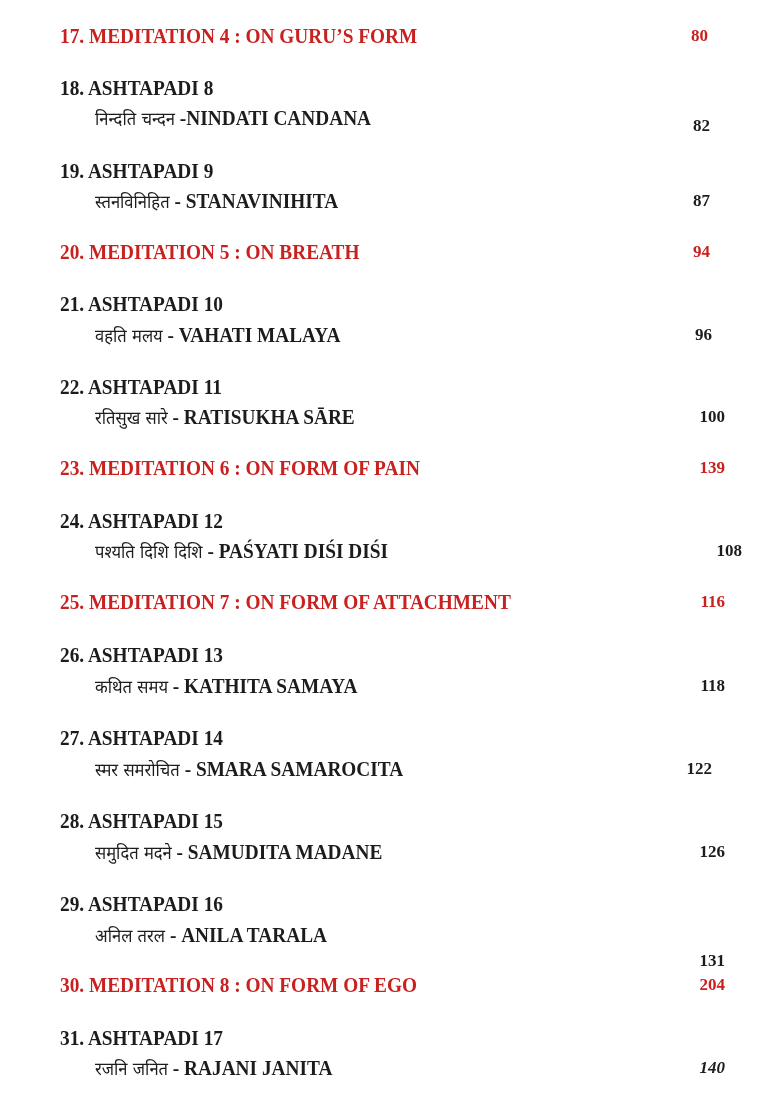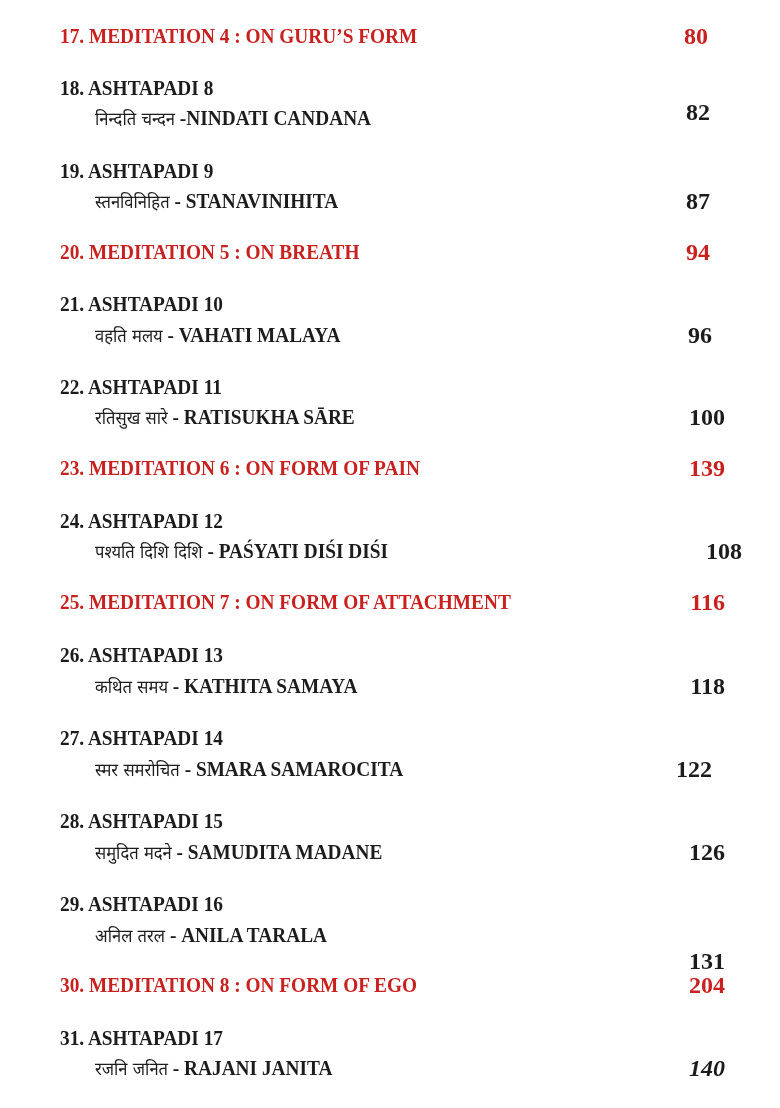--- a/index.html
+++ b/index.html
@@ -4,39 +4,39 @@
 <style>
   html, body { margin: 0; padding: 0; background: #ffffff; }
   body { width: 780px; height: 1108px; position: relative; overflow: hidden;
          font-family: "Liberation Serif", "DejaVu Serif", serif; color: #1a1a1a; }
   .toc { position: absolute; left: 0; top: 0; width: 780px; height: 1080px; }
   .entry { position: absolute; left: 0; width: 780px; }
   .line { position: absolute; white-space: nowrap; font-weight: bold; font-size: 21px;
           transform-origin: left center; transform: scaleX(0.92); line-height: 24px; }
   .num-title { left: 60px; }
   .sub { left: 95px; }
-  .page { position: absolute; white-space: nowrap; font-weight: bold; font-size: 24px; line-height: 24px; text-align: right; width: 80px; }
+  .page { position: absolute; white-space: nowrap; font-weight: bold; font-size: 17px; line-height: 24px; text-align: right; width: 80px; }
   .red { color: #c8211f; }
   .dark { color: #1c1c1c; }
   .deva { font-family: "DejaVu Sans", sans-serif; font-weight: normal; font-size: 18px; }
 </style>
 </head>
 <body>
 
 <div class="toc">
 
   <div class="entry" style="top:24px;">
     <div class="line num-title red"><span>17.</span> <span>MEDITATION 4 : ON GURU’S FORM</span></div>
     <div class="page red" style="left:628px;">80</div>
   </div>
 
   <div class="entry" style="top:76px;">
     <div class="line num-title dark"><span>18.</span> <span>ASHTAPADI 8</span></div>
     <div class="line sub dark" style="top:30px;"><span class="deva">निन्दति चन्दन</span> <span>-NINDATI CANDANA</span></div>
-    <div class="page dark" style="top:24px;left:630px;">82</div>
+    <div class="page dark" style="top:38px;left:630px;">82</div>
   </div>
 
   <div class="entry" style="top:159px;">
     <div class="line num-title dark"><span>19.</span> <span>ASHTAPADI 9</span></div>
     <div class="line sub dark" style="top:30px;"><span class="deva">स्तनविनिहित</span> <span>- STANAVINIHITA</span></div>
     <div class="page dark" style="top:30px;left:630px;">87</div>
   </div>
 
   <div class="entry" style="top:240px;">
     <div class="line num-title red"><span>20.</span> <span>MEDITATION 5 : ON BREATH</span></div>

